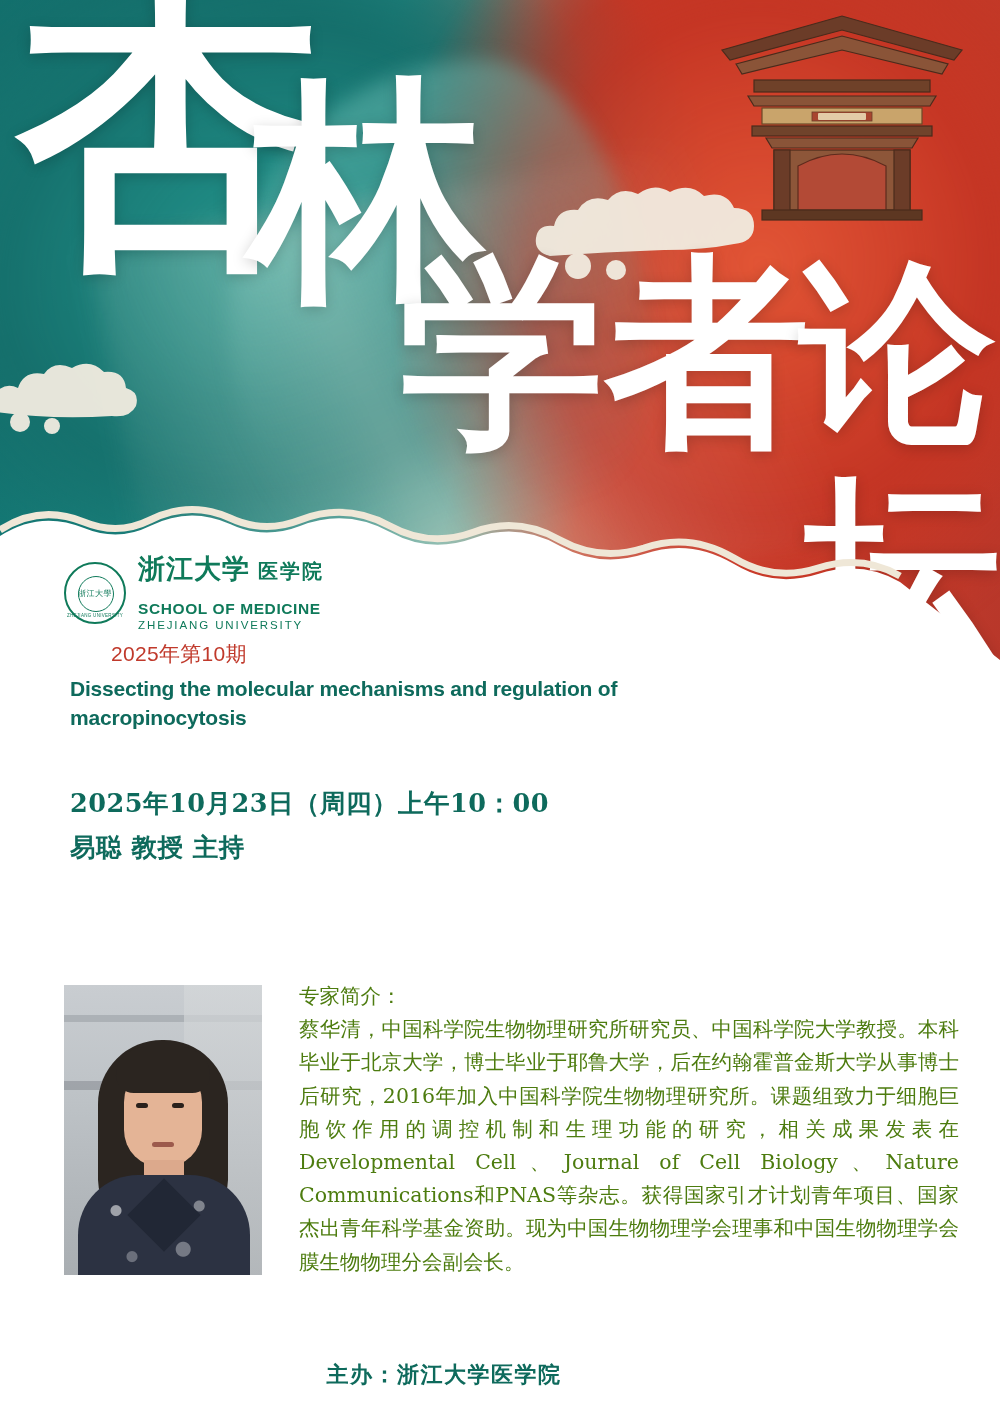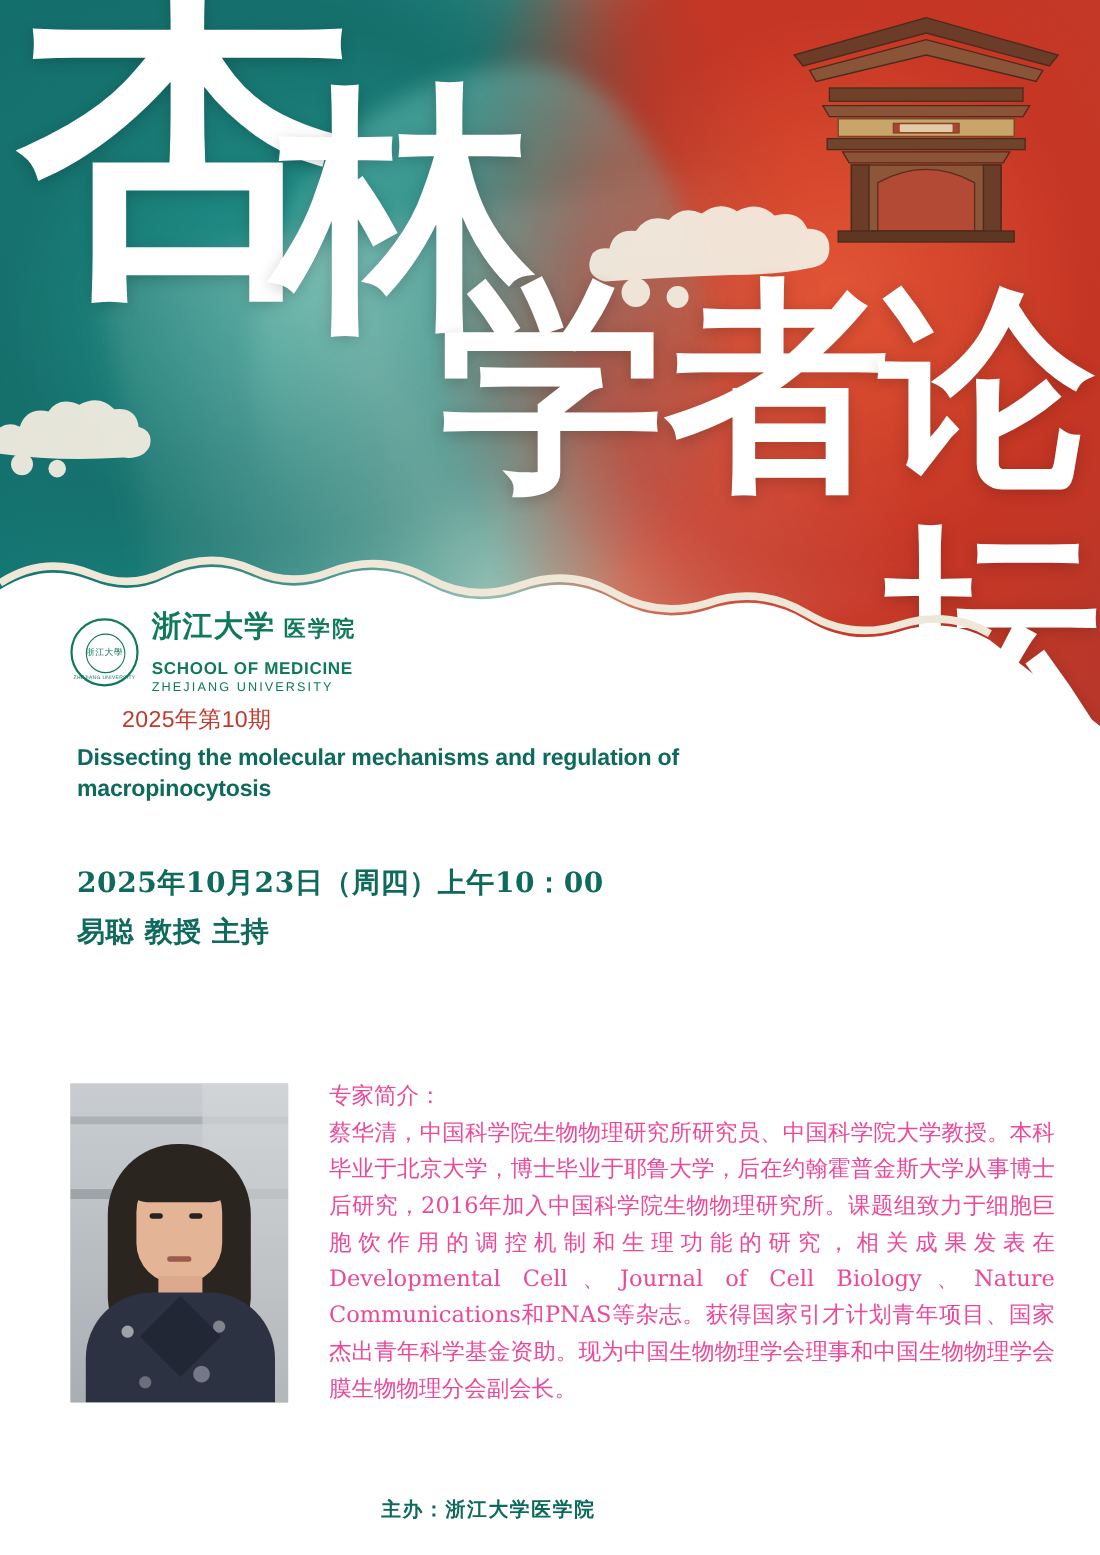--- a/index.html
+++ b/index.html
@@ -325,37 +325,37 @@
     left: 74px; bottom: 34px;
     width: 52px; height: 52px;
     background: #212735;
     transform: rotate(45deg);
   }
 
   .bio {
     position: absolute;
     left: 287px; top: 435px;
     width: 660px;
-    color: #ec4899;
+    color: #4d7c0f;
     font-family: "DejaVu Serif", "Liberation Serif", serif;
     font-size: 20.5px;
     line-height: 1.62;
     text-align: justify;
   }
   .bio .bio-head { display: block; }
 
   .footer {
     position: absolute;
     left: 0; right: 0;
     top: 815px;
     text-align: center;
     color: #0e6a5c;
     font-family: "DejaVu Serif", "Liberation Serif", serif;
     font-weight: 700;
-    font-size: 18px;
+    font-size: 22px;
     letter-spacing: 1.5px;
   }
 </style>
 </head>
 <body>
 
 <div class="poster">
 
   <div class="hero">
     <div class="hero-swirl-a"></div>

